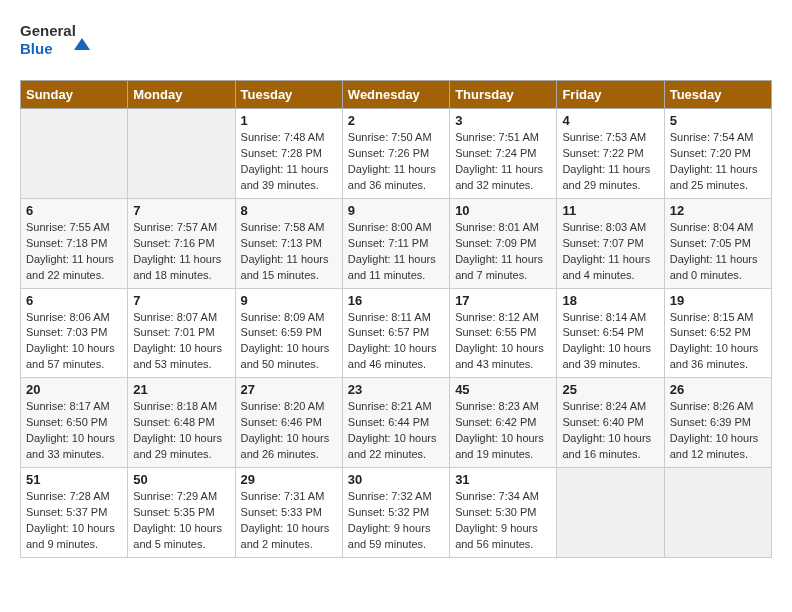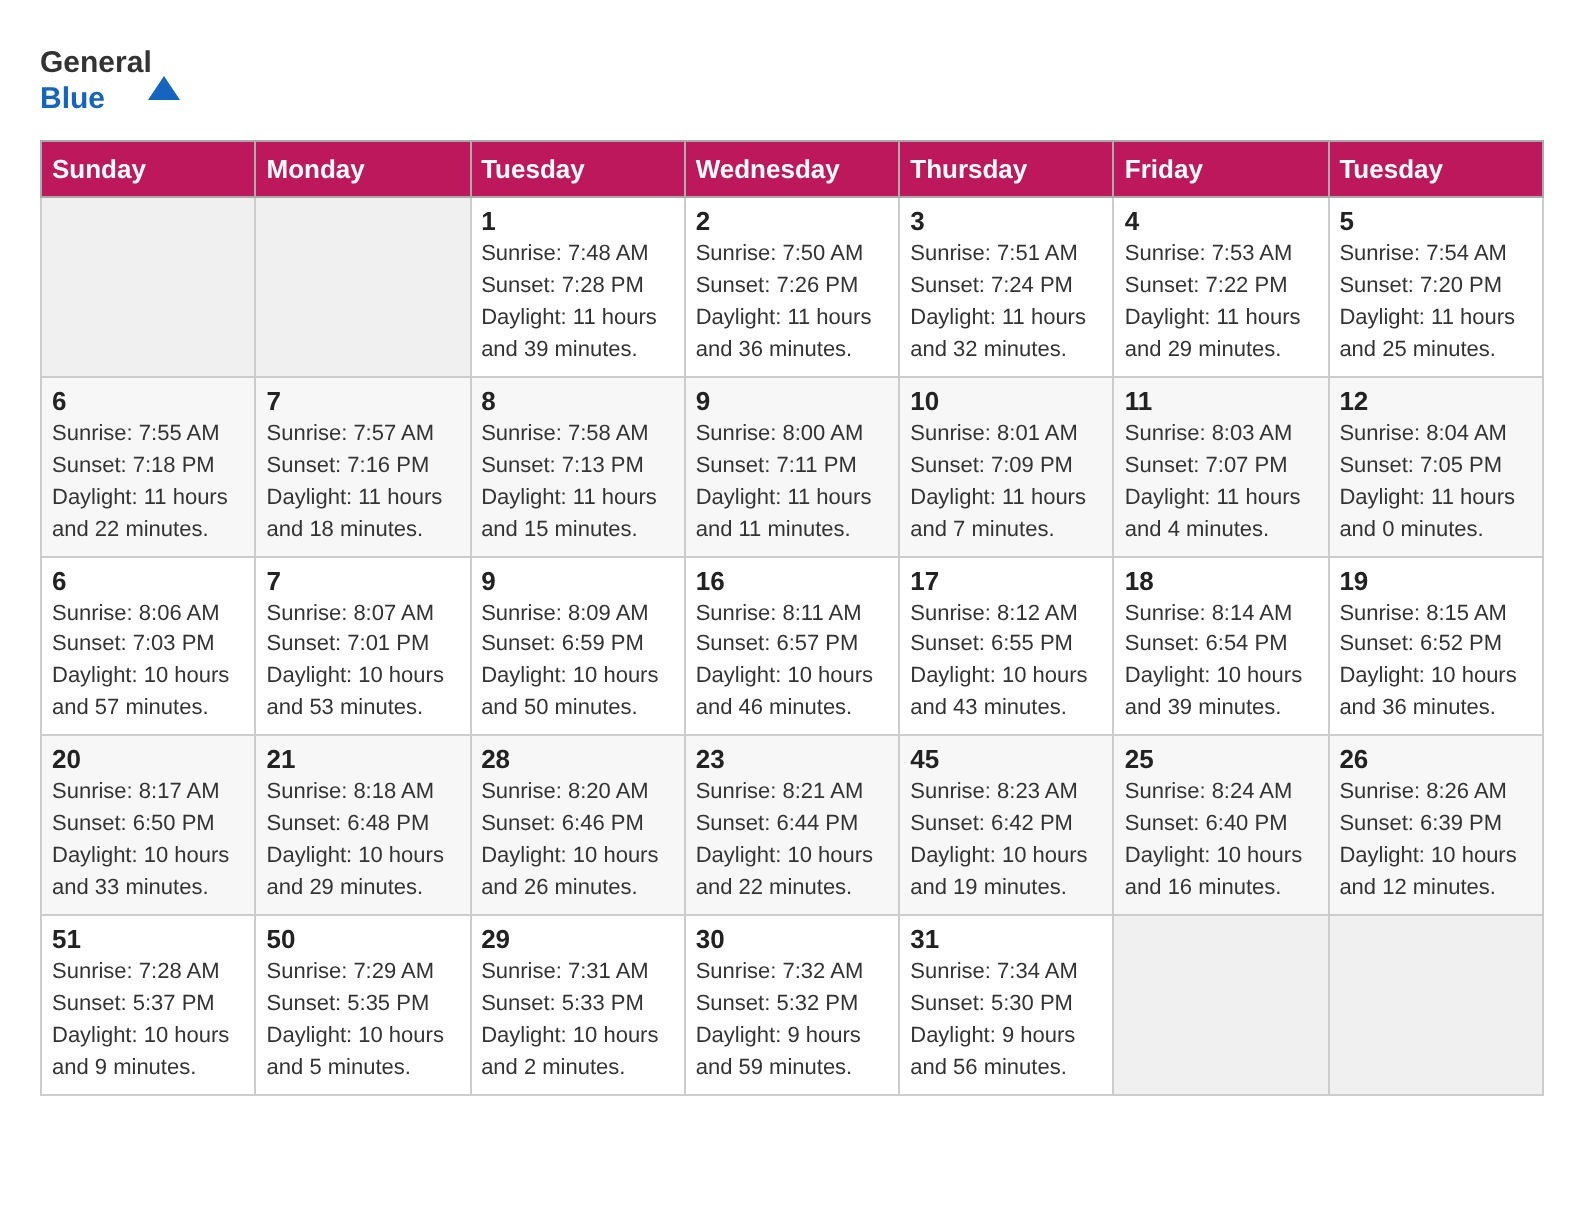--- a/index.html
+++ b/index.html
@@ -7,21 +7,21 @@
       font-family: Arial, sans-serif;
       background: #fff;
       width: 792px;
       min-height: 612px;
       padding: 20px;
     }
     .header-area {
       display: flex;
       justify-content: space-between;
       align-items: flex-start;
-      margin-bottom: 10px;
+      margin-bottom: 20px;
     }
     .logo {
       display: flex;
       align-items: center;
       gap: 2px;
     }
     .title-area {
       text-align: right;
     }
     .month-title {
@@ -32,21 +32,21 @@
     .location {
       font-size: 15px;
       color: #555;
     }
     table {
       width: 100%;
       border-collapse: collapse;
       table-layout: fixed;
     }
     th {
-      background-color: #be185d;
+      background-color: #a16207;
       color: #fff;
       text-align: left;
       padding: 6px 5px;
       font-size: 13px;
       font-weight: bold;
       border: 1px solid #aaa;
     }
     td {
       border: 1px solid #ccc;
       vertical-align: top;
@@ -194,21 +194,21 @@
       <tr>
         <td>
           <div class="day-number">20</div>
           <div class="day-info">Sunrise: 8:17 AM<br>Sunset: 6:50 PM<br>Daylight: 10 hours and 33 minutes.</div>
         </td>
         <td>
           <div class="day-number">21</div>
           <div class="day-info">Sunrise: 8:18 AM<br>Sunset: 6:48 PM<br>Daylight: 10 hours and 29 minutes.</div>
         </td>
         <td>
-          <div class="day-number">28</div>
+          <div class="day-number">27</div>
           <div class="day-info">Sunrise: 8:20 AM<br>Sunset: 6:46 PM<br>Daylight: 10 hours and 26 minutes.</div>
         </td>
         <td>
           <div class="day-number">23</div>
           <div class="day-info">Sunrise: 8:21 AM<br>Sunset: 6:44 PM<br>Daylight: 10 hours and 22 minutes.</div>
         </td>
         <td>
           <div class="day-number">45</div>
           <div class="day-info">Sunrise: 8:23 AM<br>Sunset: 6:42 PM<br>Daylight: 10 hours and 19 minutes.</div>
         </td>

